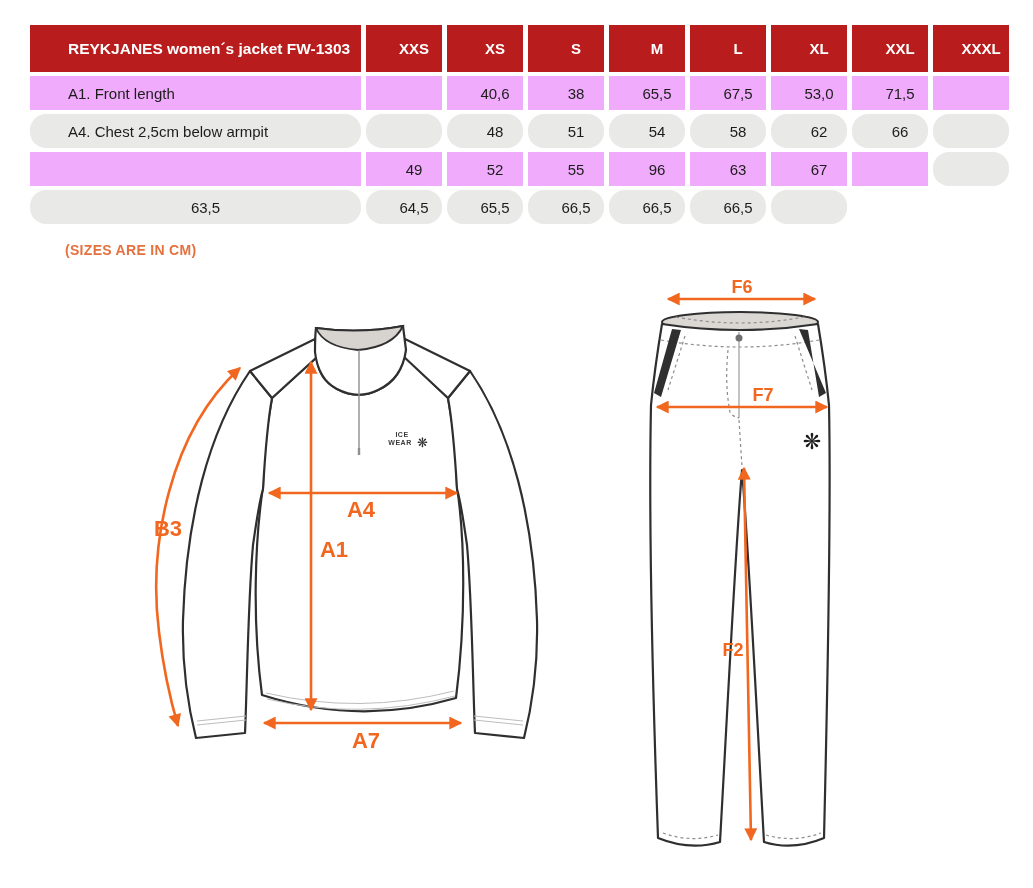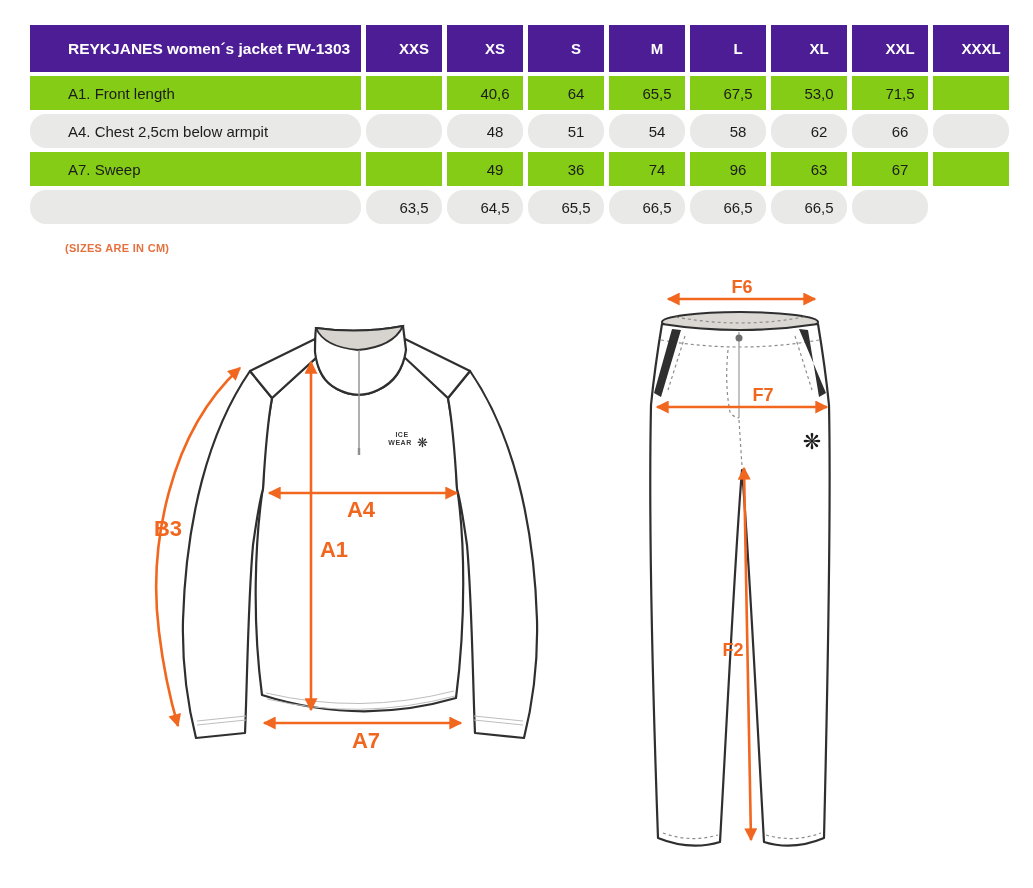--- a/index.html
+++ b/index.html
@@ -4,27 +4,27 @@
 <style>
   html,body{margin:0;padding:0;background:#ffffff;}
   #screen{position:relative;width:1033px;height:888px;background:#fff;overflow:hidden;
           font-family:"Liberation Sans",sans-serif;}
   
   .size-table{position:absolute;left:30px;top:25px;width:979px;
     display:grid;grid-template-columns:331px repeat(8,76px);
     grid-template-rows:47px repeat(4,34px);column-gap:5px;row-gap:4px;}
   .cell{display:flex;align-items:center;justify-content:center;
         font-size:15px;color:#1c1c1a;white-space:nowrap;overflow:hidden;padding-left:20px;}
-  .hd{background:#4c1d95;color:#ffffff;font-weight:bold;}
+  .hd{background:#b91c1c;color:#ffffff;font-weight:bold;}
   .hd.title{justify-content:flex-start;padding-left:38px;font-size:15.5px;}
   .lab{justify-content:flex-start;padding-left:38px;}
-  .rowA{background:#84cc16;}
+  .rowA{background:#f0abfc;}
   .rowB{background:#E9E9E7;border-radius:16px;}
   
-  .note{position:absolute;left:65px;top:242px;font-size:11px;font-weight:bold;
+  .note{position:absolute;left:65px;top:242px;font-size:14px;font-weight:bold;
         color:#E4713E;letter-spacing:.3px;}
   
   .diagram{position:absolute;left:0;top:268px;}
   .ol{fill:#ffffff;stroke:#2F2F2F;stroke-width:2.2;stroke-linejoin:round;}
   .lite{fill:none;stroke:#BDBDBD;stroke-width:1;}
   .stitch{fill:none;stroke:#8C8C8C;stroke-width:1.2;stroke-dasharray:3 3;}
   .arrow{fill:none;stroke:#F2671F;stroke-width:2.6;}
   .mlabel{font-family:"Liberation Sans",sans-serif;font-weight:bold;fill:#F2671F;}
   .jl{font-size:22px;}
   .pl{font-size:18px;}
@@ -42,42 +42,41 @@
     <div class="cell hd">S</div>
     <div class="cell hd">M</div>
     <div class="cell hd">L</div>
     <div class="cell hd">XL</div>
     <div class="cell hd">XXL</div>
     <div class="cell hd">XXXL</div>
 
     <div class="cell rowA lab">A1. Front length</div>
     <div class="cell rowA"></div>
     <div class="cell rowA">40,6</div>
-    <div class="cell rowA">64</div>
+    <div class="cell rowA">38</div>
     <div class="cell rowA">65,5</div>
     <div class="cell rowA">67,5</div>
     <div class="cell rowA">53,0</div>
     <div class="cell rowA">71,5</div>
     <div class="cell rowA"></div>
 
     <div class="cell rowB lab">A4. Chest 2,5cm below armpit</div>
     <div class="cell rowB"></div>
     <div class="cell rowB">48</div>
     <div class="cell rowB">51</div>
     <div class="cell rowB">54</div>
     <div class="cell rowB">58</div>
     <div class="cell rowB">62</div>
     <div class="cell rowB">66</div>
     <div class="cell rowB"></div>
 
-    <div class="cell rowA lab">A7. Sweep</div>
     <div class="cell rowA"></div>
     <div class="cell rowA">49</div>
-    <div class="cell rowA">36</div>
-    <div class="cell rowA">74</div>
+    <div class="cell rowA">52</div>
+    <div class="cell rowA">55</div>
     <div class="cell rowA">96</div>
     <div class="cell rowA">63</div>
     <div class="cell rowA">67</div>
     <div class="cell rowA"></div>
 
     <div class="cell rowB"></div>
     <div class="cell rowB">63,5</div>
     <div class="cell rowB">64,5</div>
     <div class="cell rowB">65,5</div>
     <div class="cell rowB">66,5</div>

